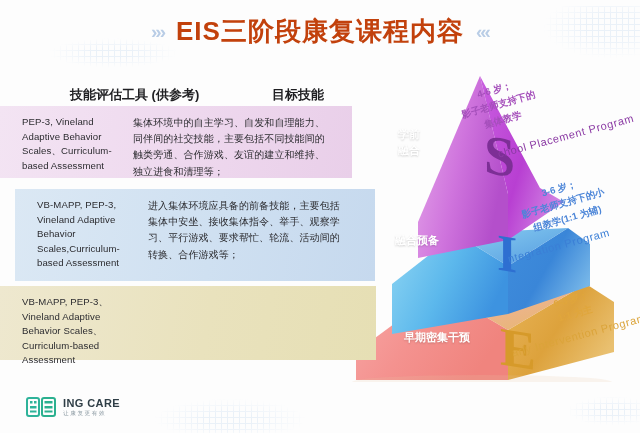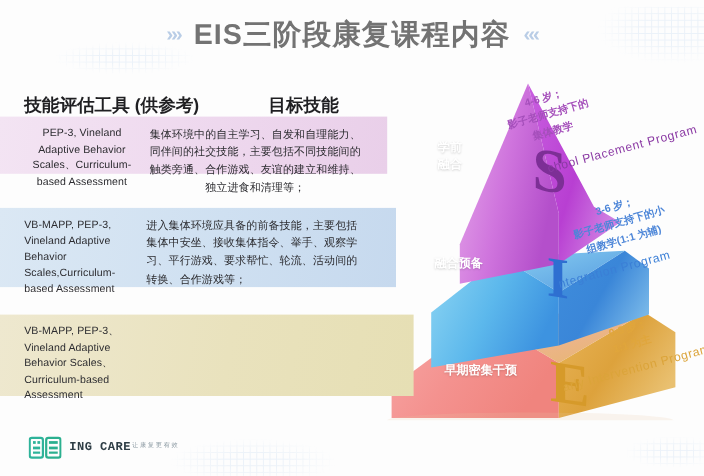--- a/index.html
+++ b/index.html
@@ -40,58 +40,59 @@
   #header {
     position: absolute; left: 0; top: 8px; width: 640px; height: 46px;
     display: flex; align-items: center; justify-content: center; gap: 12px;
     z-index: 5;
   }
   .chev {
     font-size: 19px; font-weight: 700; color: #b9cde6;
     letter-spacing: -2px; line-height: 1;
   }
   #page-title {
-    font-size: 26px; font-weight: 700; color: #737373;
+    font-size: 26px; font-weight: 700; color: #c2410c;
     letter-spacing: 1px; white-space: nowrap;
     font-family: "Liberation Sans", "DejaVu Sans", sans-serif;
   }
 
   
   #col-headers {
     position: absolute; left: 0; top: 86px; width: 380px; height: 20px;
     z-index: 4;
   }
   .col-head {
     position: absolute; top: 0;
-    font-size: 16px; font-weight: 700; color: #1f1f22;
+    font-size: 13px; font-weight: 700; color: #1f1f22;
     white-space: nowrap;
+    margin-left: 48px;
   }
   #head-tools  { left: 22px; }
-  #head-target { left: 244px; }
+  #head-target { left: 224px; }
 
   .row {
     position: absolute;
     display: flex;
     padding: 9px 0 9px 0;
     z-index: 3;
   }
   .row .cell-tools {
     width: 133px; padding-left: 22px; padding-right: 6px;
     font-size: 9.6px; line-height: 1.52; color: #2c2c30;
     letter-spacing: .1px;
   }
   .row .cell-target {
     width: 218px; padding-right: 20px;
     font-size: 10px; line-height: 1.62; color: #2c2c30;
     letter-spacing: .1px;
   }
 
-  #row-1 { left: 0; top: 106px; width: 352px; height: 52px;
-           background: linear-gradient(100deg,#f3e4f3 0%, #eed8ee 55%, #e9cfe9 100%); text-align: center; }
-  #row-2 { left: 0; top: 189px; width: 360px; height: 72px;
+  #row-1 { left: 0; top: 106px; width: 352px; height: 72px;
+           background: linear-gradient(100deg,#f3e4f3 0%, #eed8ee 55%, #e9cfe9 100%); }
+  #row-2 { left: 15px; top: 189px; width: 360px; height: 92px;
            background: linear-gradient(100deg,#dbe8f4 0%, #cfe0f1 55%, #c6d9ee 100%); }
   #row-3 { left: 0; top: 286px; width: 376px; height: 74px;
            background: linear-gradient(100deg,#eee8cf 0%, #e9e2bd 55%, #e6dfb4 100%); }
 
   
   #pyramid { position: absolute; left: 332px; top: 62px; width: 308px; height: 320px; z-index: 2; }
   #pyramid svg { display: block; }
 
   .tier-label {
     position: absolute; z-index: 6;
@@ -141,21 +142,21 @@
   #annot-bot { left: 556px; top: 296px; color: #e0a63c; transform: rotate(-16deg); }
 
   
   #footer-logo {
     position: absolute; left: 26px; bottom: 14px;
     display: flex; align-items: center; gap: 7px; z-index: 5;
   }
   #logo-mark {
     width: 30px; height: 24px; position: relative; flex: 0 0 auto;
   }
-  #logo-text { display: flex; flex-direction: row; gap: 1px; font-family: Liberation Mono, monospace; }
+  #logo-text { display: flex; flex-direction: column; gap: 1px; }
   #logo-name {
     font-size: 11px; font-weight: 700; color: #2f3e46; letter-spacing: .4px;
   }
   #logo-tag {
     font-size: 5.6px; color: #8c9aa3; letter-spacing: 1.6px;
   }
 </style>
 </head>
 <body>
 

